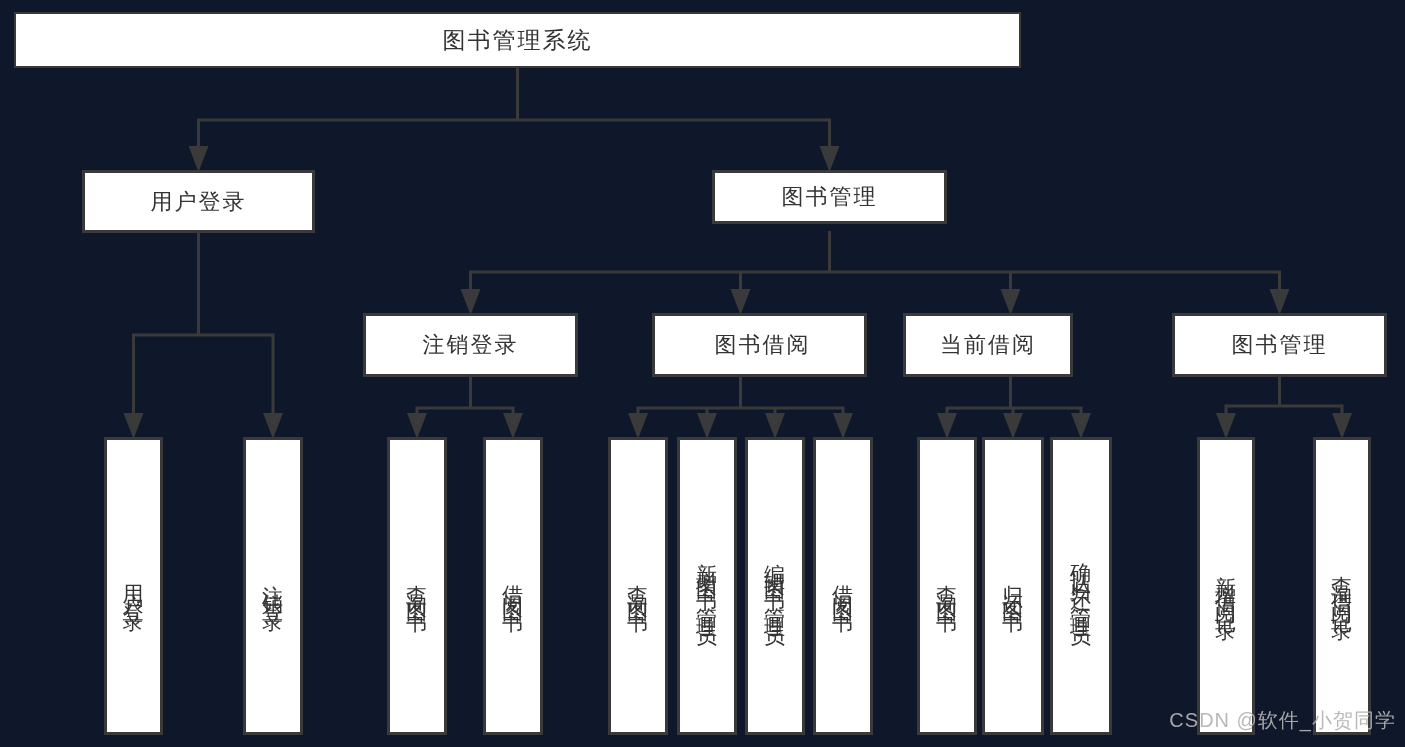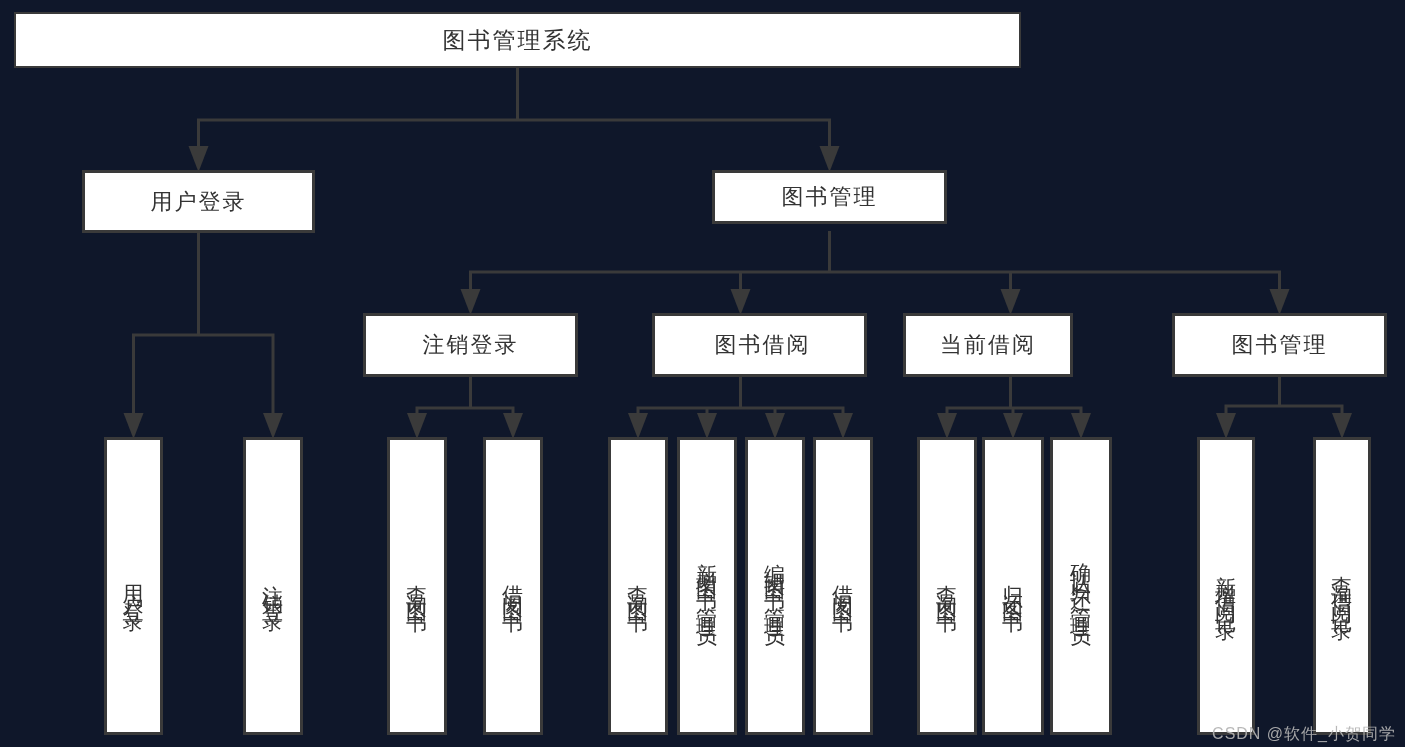--- a/index.html
+++ b/index.html
@@ -35,22 +35,22 @@
     writing-mode: vertical-rl;
     text-orientation: mixed;
     font-size: 21px;
     line-height: 1;
     letter-spacing: 9px;
   }
   .label { white-space: nowrap; }
   #watermark {
     position: absolute;
     right: 9px;
-    bottom: 2px;
-    font-size: 16px;
+    bottom: 13px;
+    font-size: 20px;
     letter-spacing: 1px;
     opacity: 0.92;
   }
 </style>
 </head>
 <body>
 
 <div id="stage" style="background: #0f172a;">
   <svg id="connectors" xmlns="http://www.w3.org/2000/svg" viewBox="0 0 1405 747">
       <path d="M 517.5 66 L 517.5 120 M 197 120 L 831 120 M 198.5 120 L 198.5 148 M 829.5 120 L 829.5 148 M 198.5 231 L 198.5 335 M 132 335 L 274.5 335 M 133.5 335 L 133.5 415 M 273 335 L 273 415 M 829.5 231 L 829.5 272 M 469 272 L 1281 272 M 470.5 272 L 470.5 291 M 740.5 272 L 740.5 291 M 1010.5 272 L 1010.5 291 M 1279.5 272 L 1279.5 291 M 470.5 375 L 470.5 408 M 415.5 408 L 514.5 408 M 417 408 L 417 415 M 513 408 L 513 415 M 740.5 375 L 740.5 408 M 636.5 408 L 844.5 408 M 638 408 L 638 415 M 707 408 L 707 415 M 775 408 L 775 415 M 843 408 L 843 415 M 1010.5 375 L 1010.5 408 M 945.5 408 L 1082.5 408 M 947 408 L 947 415 M 1013 408 L 1013 415 M 1081 408 L 1081 415 M 1279.5 375 L 1279.5 406 M 1224.5 406 L 1343.5 406 M 1226 406 L 1226 415 M 1342 406 L 1342 415 " stroke="#3a3a3a" stroke-width="3" fill="none"></path>

